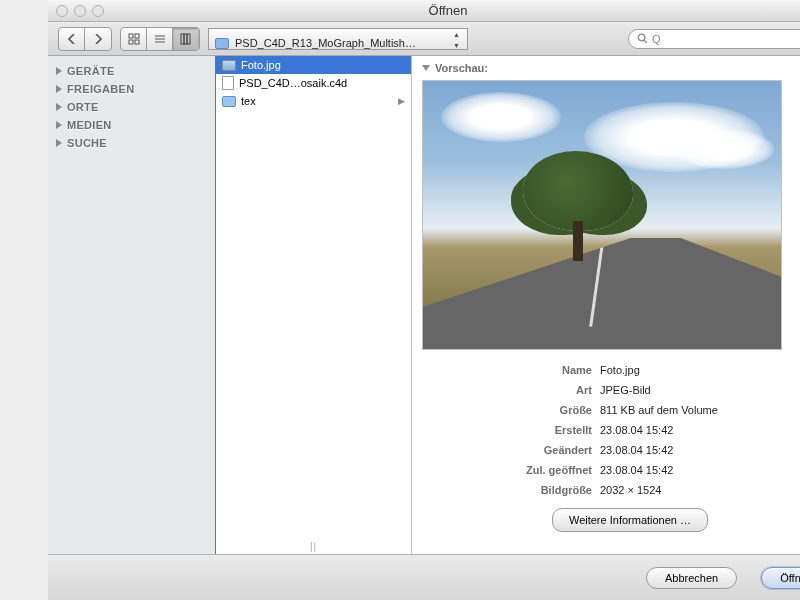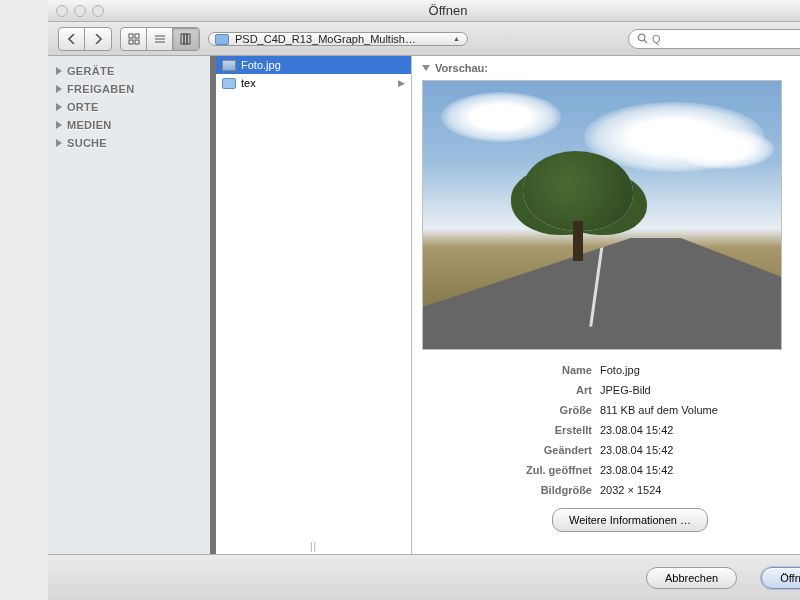--- a/index.html
+++ b/index.html
@@ -7,29 +7,29 @@
 .window { width: 800px; height: 600px; display: flex; flex-direction: column; background: #ededed; margin-left: 48px; }
 .titlebar { height: 22px; background: linear-gradient(#f6f6f6, #d8d8d8); border-bottom: 1px solid #b0b0b0; display: flex; align-items: center; position: relative; }
 .traffic { display: flex; gap: 6px; margin-left: 8px; }
 .tl { width: 12px; height: 12px; border-radius: 50%; background: #e6e6e6; border: 1px solid #b0b0b0; }
 .title { position: absolute; left: 0; right: 0; text-align: center; font-size: 13px; color: #333; }
 .toolbar { height: 34px; background: linear-gradient(#eaeaea, #d5d5d5); border-bottom: 1px solid #a9a9a9; display: flex; align-items: center; padding: 0 10px; gap: 8px; }
 .navseg, .viewseg { display: inline-flex; border: 1px solid #9a9a9a; border-radius: 4px; overflow: hidden; background: linear-gradient(#fdfdfd,#e3e3e3); box-shadow: 0 1px 0 #fff inset; }
 .seg { width: 26px; height: 22px; display: flex; align-items: center; justify-content: center; border-right: 1px solid #9a9a9a; color: #555; }
 .seg:last-child { border-right: none; }
 .seg.active { background: linear-gradient(#cfcfcf,#b8b8b8); box-shadow: inset 0 1px 2px rgba(0,0,0,.3); }
-.pathbtn { flex: 0 0 260px; height: 14px; border: 1px solid #9a9a9a; border-radius: 8px; background: linear-gradient(#fdfdfd,#e6e6e6); display: flex; align-items: flex-end; padding: 0 18px 0 6px; position: relative; color: #222; overflow: hidden; white-space: nowrap; }
+.pathbtn { flex: 0 0 260px; height: 22px; border: 1px solid #9a9a9a; border-radius: 0; background: linear-gradient(#fdfdfd,#e6e6e6); display: flex; align-items: flex-end; padding: 0 18px 0 6px; position: relative; color: #222; overflow: hidden; white-space: nowrap; }
 .pathbtn .folder-mini { width: 14px; height: 11px; background: #8db7e6; border: 1px solid #5b8fc9; border-radius: 2px; margin-right: 6px; flex-shrink: 0; }
 .pathbtn .stepper { position: absolute; right: 4px; top: 2px; width: 10px; height: 18px; display: flex; flex-direction: column; justify-content: space-between; }
 .pathbtn .stepper span { font-size: 7px; color: #555; line-height: 7px; }
 .spacer { flex: 1; }
 .search { width: 210px; height: 20px; border: 1px solid #a0a0a0; border-radius: 10px; background: #fff; display: flex; align-items: center; padding: 0 8px; color: #888; }
 .search svg { margin-right: 4px; }
 .body { flex: 1; display: flex; background: #fff; overflow: hidden; }
-.sidebar { width: 168px; background: #e7eaed; border-right: 6px solid #737373; padding: 6px 0; }
+.sidebar { width: 168px; background: #e7eaed; border-right: 1px solid #737373; padding: 6px 0; }
 .side-h { display: flex; align-items: center; padding: 3px 8px; color: #6f6f6f; font-size: 11px; font-weight: bold; text-shadow: 0 1px 0 #fff; letter-spacing: .3px; }
 .side-h .tri { width: 0; height: 0; border-top: 4px solid transparent; border-bottom: 4px solid transparent; border-left: 6px solid #8a8a8a; margin-right: 5px; }
 .filecol { width: 196px; border-right: 1px solid #bfbfbf; background: #fff; position: relative; }
 .row { display: flex; align-items: center; padding: 3px 6px; height: 18px; gap: 5px; }
 .row.selected { background: #3a76d6; color: #fff; }
 .row .thumb { width: 14px; height: 11px; background: linear-gradient(#bcd9f0,#8ab0d8); border: 1px solid #888; border-radius: 1px; flex-shrink: 0; }
 .row .doc { width: 12px; height: 14px; background: #fff; border: 1px solid #999; border-radius: 1px; flex-shrink: 0; }
 .row .folder { width: 14px; height: 11px; background: #9cc4ef; border: 1px solid #5b8fc9; border-radius: 2px; flex-shrink: 0; }
 .row .caret { margin-left: auto; font-size: 9px; color: #888; }
 .row span.name { white-space: nowrap; overflow: hidden; text-overflow: ellipsis; }
@@ -146,20 +146,24 @@
           <span>SUCHE</span>
         </div>
     </div>
 
     <div class="filecol">
       <div class="row selected">
         <div class="thumb"></div>
         <span class="name">Foto.jpg</span>
       </div>
       <div class="row">
+        <div class="doc"></div>
+        <span class="name">PSD_C4D…osaik.c4d</span>
+      </div>
+      <div class="row">
         <div class="folder"></div>
         <span class="name">tex</span>
         <span class="caret">▶</span>
       </div>
       <div class="grip">||</div>
     </div>
 
     <div class="preview">
       <div class="preview-h">
         <span class="tri"></span>

